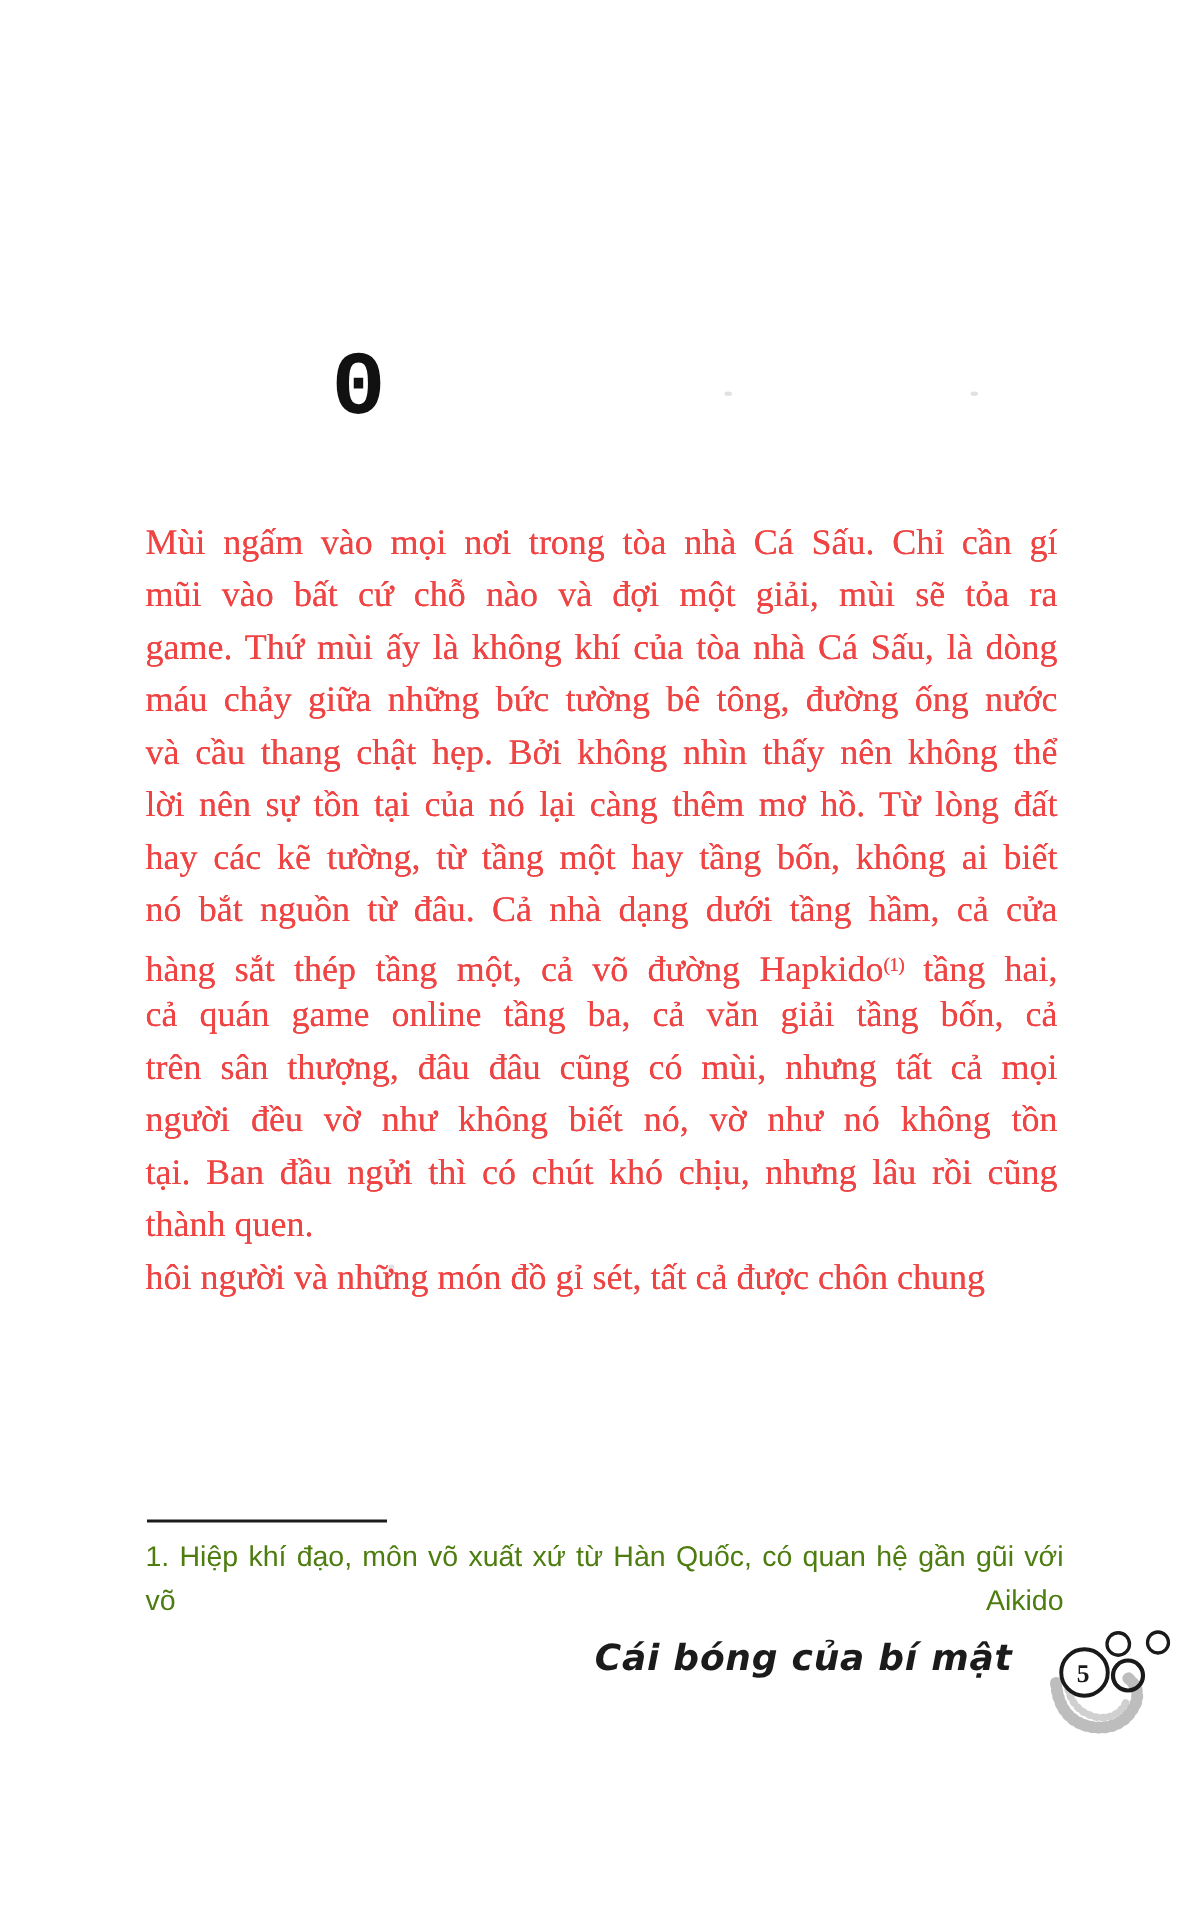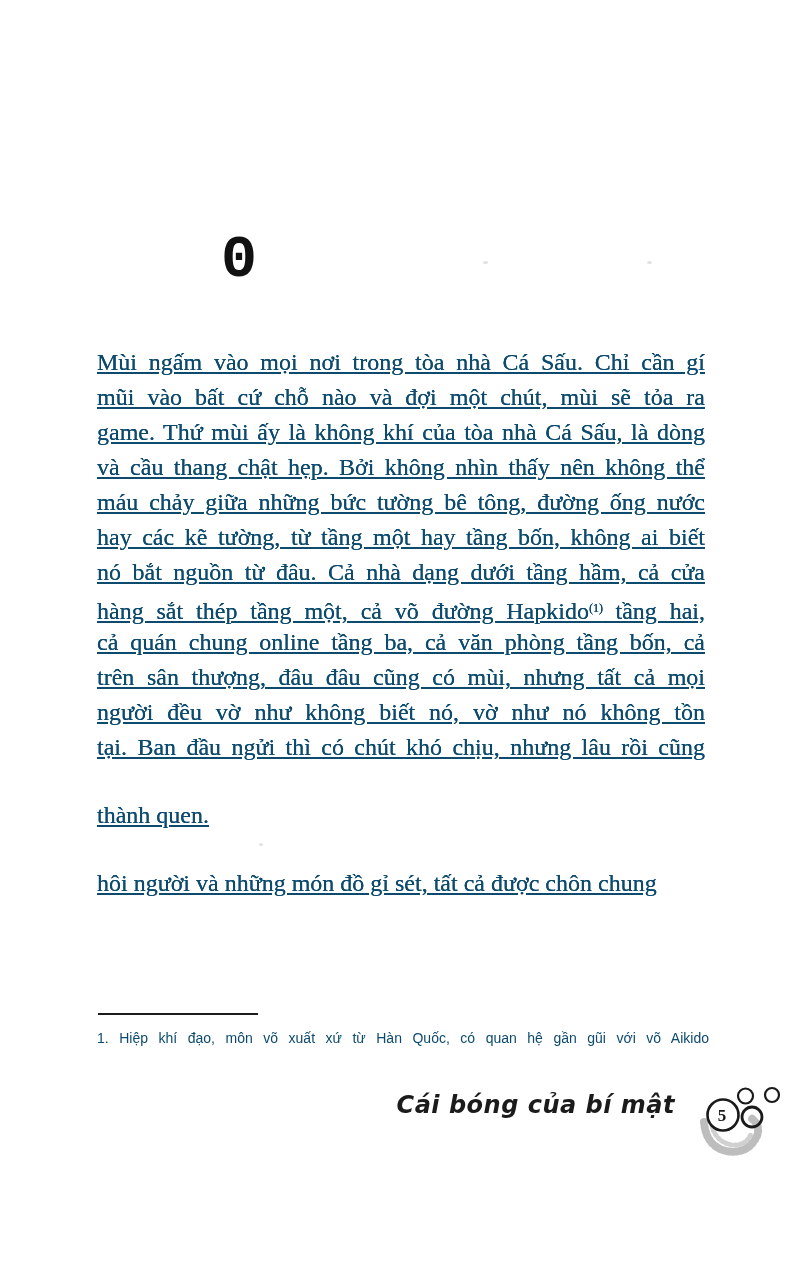--- a/index.html
+++ b/index.html
@@ -11,40 +11,40 @@
   
   .chapter-num{
     position:absolute;left:221px;top:230px;
     font-family:"Liberation Mono",monospace;
     font-weight:bold;font-size:60px;line-height:1;
     color:#111;letter-spacing:0;
   }
   
   .body-text{
     position:absolute;left:97px;top:345px;width:608px;
-    font-size:24px;color:#0c4a6e;text-decoration:underline;
+    font-size:24px;color:#ef4444;
   }
   .bl{
     height:35px;line-height:35px;
     text-align:justify;text-align-last:justify;
     text-shadow:0 0 .4px currentColor;
     white-space:normal;
   }
-  .bl.end{text-align-last:left;margin-top:33px;}
+  .bl.end{text-align-last:left;}
   .bl.indent{text-indent:45px;}
   .sup{font-size:13px;vertical-align:7px;letter-spacing:-.5px;}
   
   .footnote-rule{
     position:absolute;left:98px;top:1013px;width:160px;height:2px;
     background:#1c1c1c;
   }
   .footnote{
     position:absolute;left:97px;top:1024px;width:612px;
     font-family:"Liberation Sans",sans-serif;
-    font-size:14px;color:#0c4a6e;
+    font-size:19px;color:#4d7c0f;
   }
   .fn-line{height:29px;line-height:29px;}
   .fn-line.just{text-align:justify;text-align-last:justify;}
   
   .running-title{
     position:absolute;left:97px;top:1091px;width:578px;
     text-align:right;
     font-family:"DejaVu Sans",sans-serif;
     font-weight:bold;font-size:24px;line-height:28px;
     color:#1b1b1b;letter-spacing:.5px;font-style:italic;
@@ -64,28 +64,29 @@
   .speck.s2{left:647px;top:261px;width:5px;height:3px;}
   .speck.s3{left:259px;top:843px;width:4px;height:3px;}
 </style>
 </head>
 <body>
 
 <div class="chapter-num">0</div>
 
 <div class="body-text">
   <div class="bl">Mùi ngấm vào mọi nơi trong tòa nhà Cá Sấu. Chỉ cần gí</div>
-  <div class="bl">mũi vào bất cứ chỗ nào và đợi một chút, mùi sẽ tỏa ra</div>
+  <div class="bl">mũi vào bất cứ chỗ nào và đợi một giải, mùi sẽ tỏa ra</div>
   <div class="bl">game. Thứ mùi ấy là không khí của tòa nhà Cá Sấu, là dòng</div>
+  <div class="bl">máu chảy giữa những bức tường bê tông, đường ống nước</div>
   <div class="bl">và cầu thang chật hẹp. Bởi không nhìn thấy nên không thể</div>
-  <div class="bl">máu chảy giữa những bức tường bê tông, đường ống nước</div>
+  <div class="bl">lời nên sự tồn tại của nó lại càng thêm mơ hồ. Từ lòng đất</div>
   <div class="bl">hay các kẽ tường, từ tầng một hay tầng bốn, không ai biết</div>
   <div class="bl">nó bắt nguồn từ đâu. Cả nhà dạng dưới tầng hầm, cả cửa</div>
   <div class="bl"><span>hàng sắt thép tầng một, cả võ đường Hapkido</span><span class="sup">(1)</span><span> tầng hai,</span></div>
-  <div class="bl">cả quán chung online tầng ba, cả văn phòng tầng bốn, cả</div>
+  <div class="bl">cả quán game online tầng ba, cả văn giải tầng bốn, cả</div>
   <div class="bl">trên sân thượng, đâu đâu cũng có mùi, nhưng tất cả mọi</div>
   <div class="bl">người đều vờ như không biết nó, vờ như nó không tồn</div>
   <div class="bl">tại. Ban đầu ngửi thì có chút khó chịu, nhưng lâu rồi cũng</div>
   <div class="bl end">thành quen.</div>
   <div class="bl end">hôi người và những món đồ gỉ sét, tất cả được chôn chung</div>
 </div>
 
 <div class="footnote-rule"></div>
 <div class="footnote">
   <div class="fn-line just">1. Hiệp khí đạo, môn võ xuất xứ từ Hàn Quốc, có quan hệ gần gũi với võ Aikido</div>

